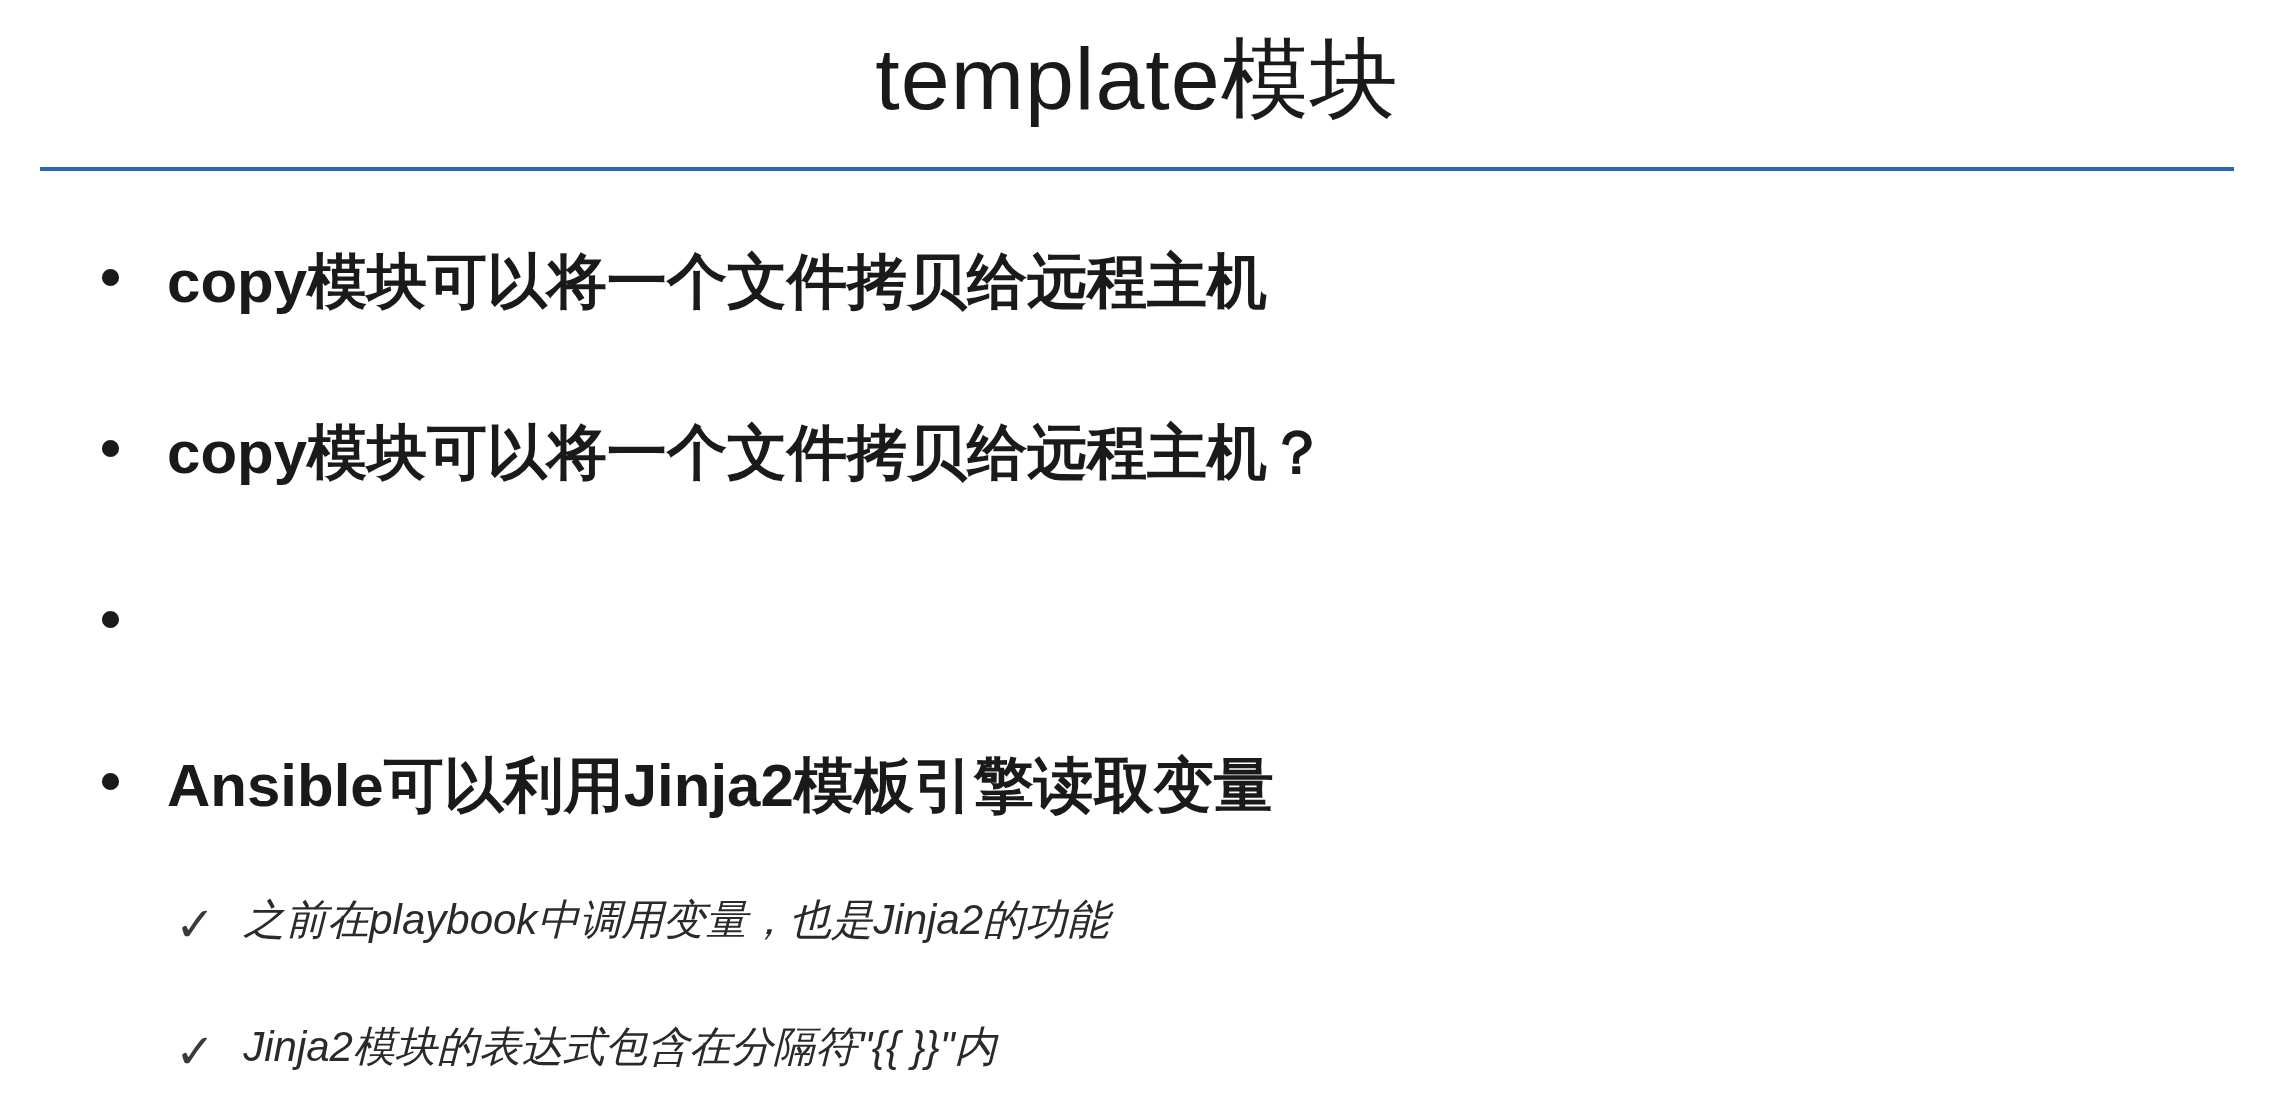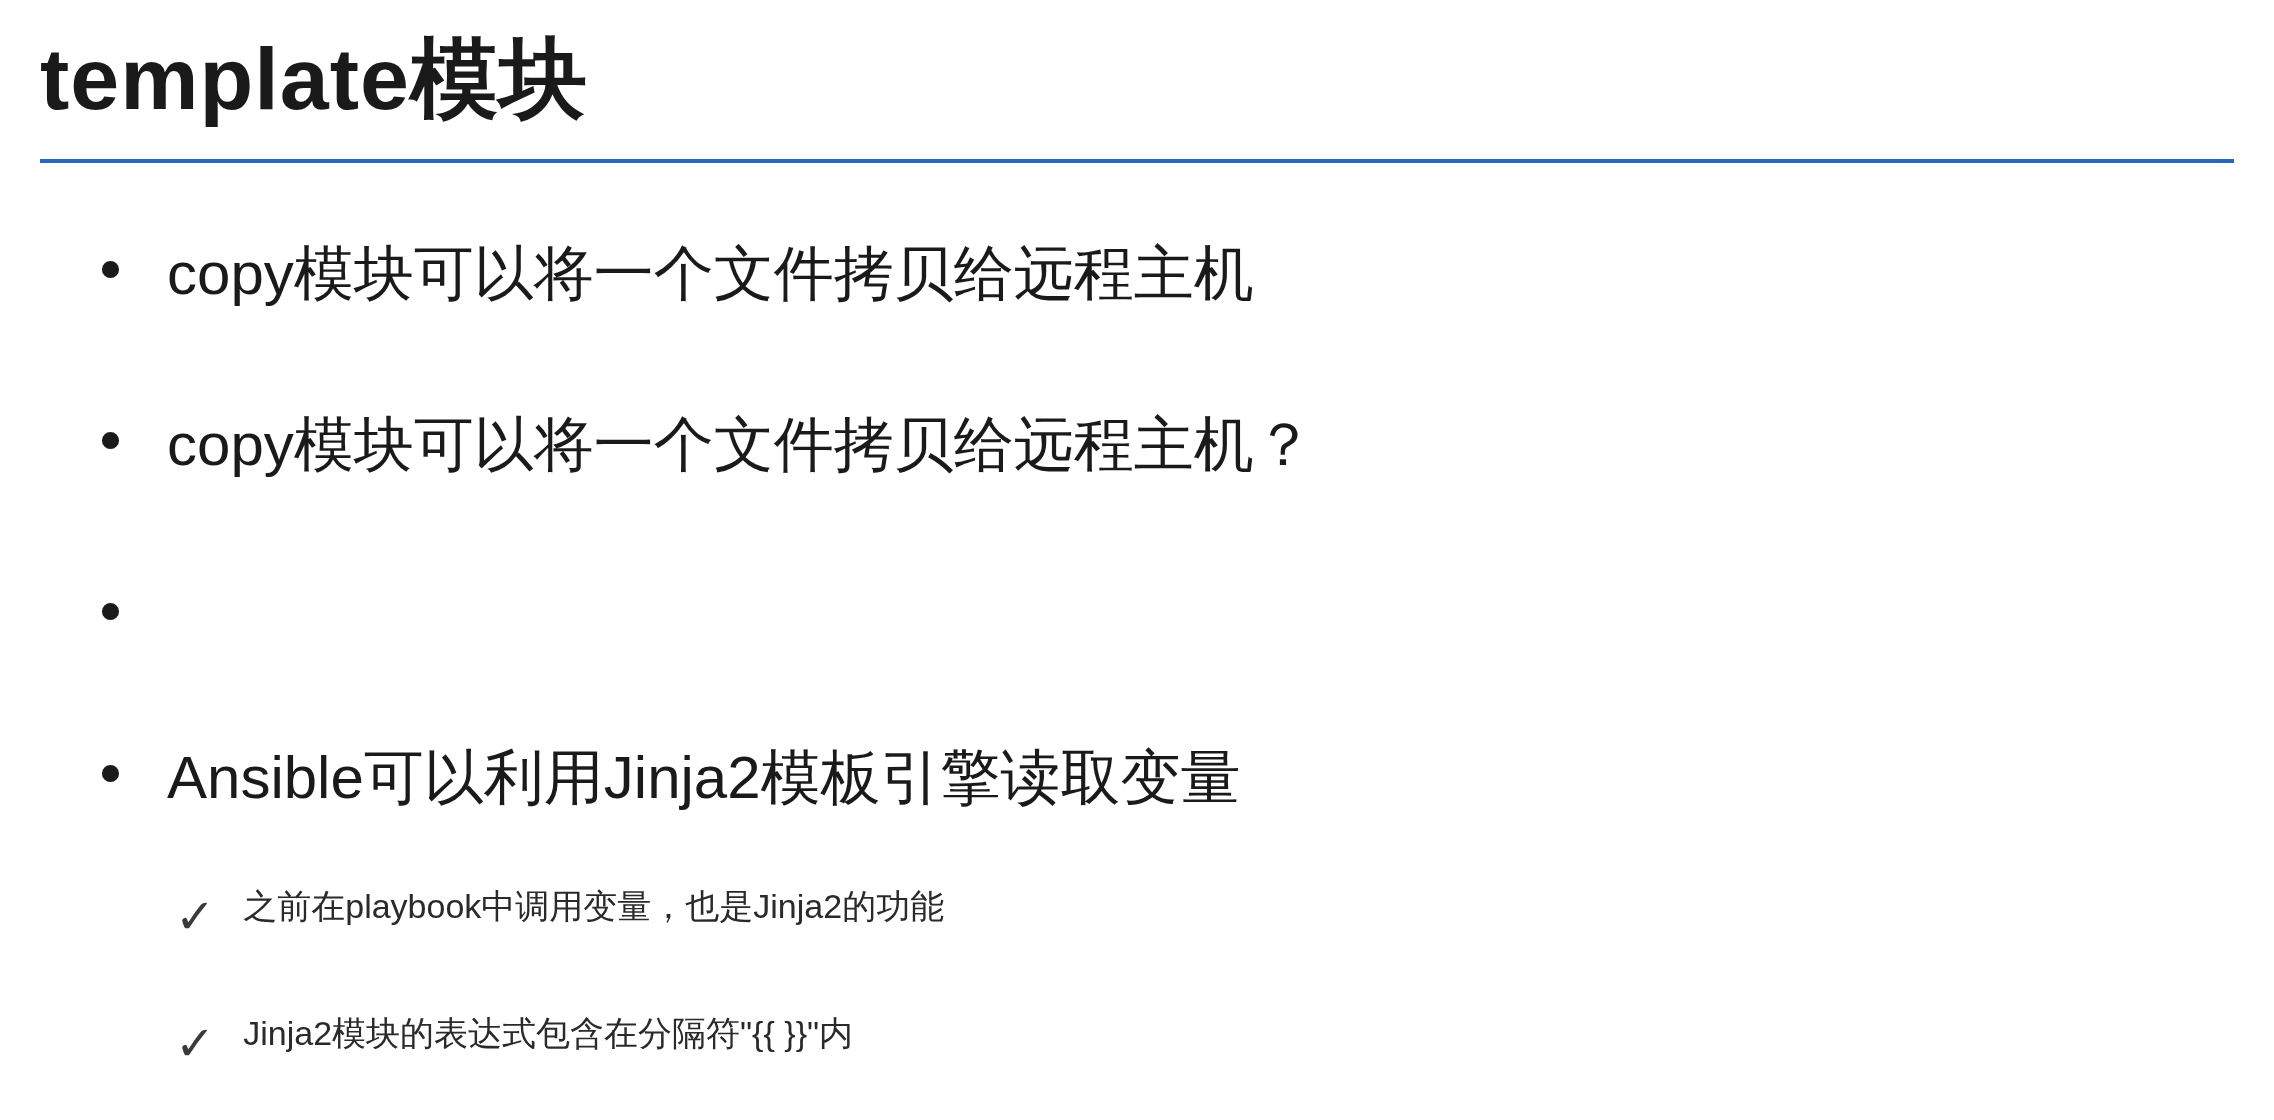--- a/index.html
+++ b/index.html
@@ -10,24 +10,25 @@
     body {
       font-family: "Microsoft YaHei", "PingFang SC", Arial, sans-serif;
       background: #ffffff;
       color: #1a1a1a;
       width: 2274px;
       height: 1120px;
       padding: 20px 40px;
     }
     .slide-title {
       font-size: 88px;
-      font-weight: 700;
+      font-weight: 400;
       color: #1a1a1a;
-      padding-bottom: 20px;
+      padding-bottom: 28px;
       letter-spacing: 1px;
+      text-align: center;
     }
     .title-divider {
       border: none;
       border-top: 4px solid #2968b8;
       margin-bottom: 70px;
       width: 100%;
     }
     .bullet-list {
       list-style: none;
       padding-left: 60px;
@@ -40,21 +41,21 @@
     .bullet-marker {
       font-size: 60px;
       font-weight: 700;
       color: #1a1a1a;
       margin-right: 46px;
       line-height: 1.2;
       flex-shrink: 0;
     }
     .bullet-text {
       font-size: 60px;
-      font-weight: 400;
+      font-weight: 700;
       color: #1a1a1a;
       line-height: 1.35;
     }
     .sub-list {
       list-style: none;
       padding-left: 135px;
       margin-top: -25px;
     }
     .sub-item {
       display: flex;
@@ -62,24 +63,25 @@
       margin-bottom: 60px;
     }
     .check-marker {
       font-size: 48px;
       color: #3a3a3a;
       margin-right: 28px;
       line-height: 1.4;
       flex-shrink: 0;
     }
     .sub-text {
-      font-size: 34px;
+      font-size: 42px;
       font-weight: 400;
       color: #2a2a2a;
       line-height: 1.4;
+      font-style: italic;
     }
   </style>
 </head>
 <body>
 
 <h1 class="slide-title">template模块</h1>
 <hr class="title-divider">
 
 <ul class="bullet-list">
   <li class="bullet-item">

